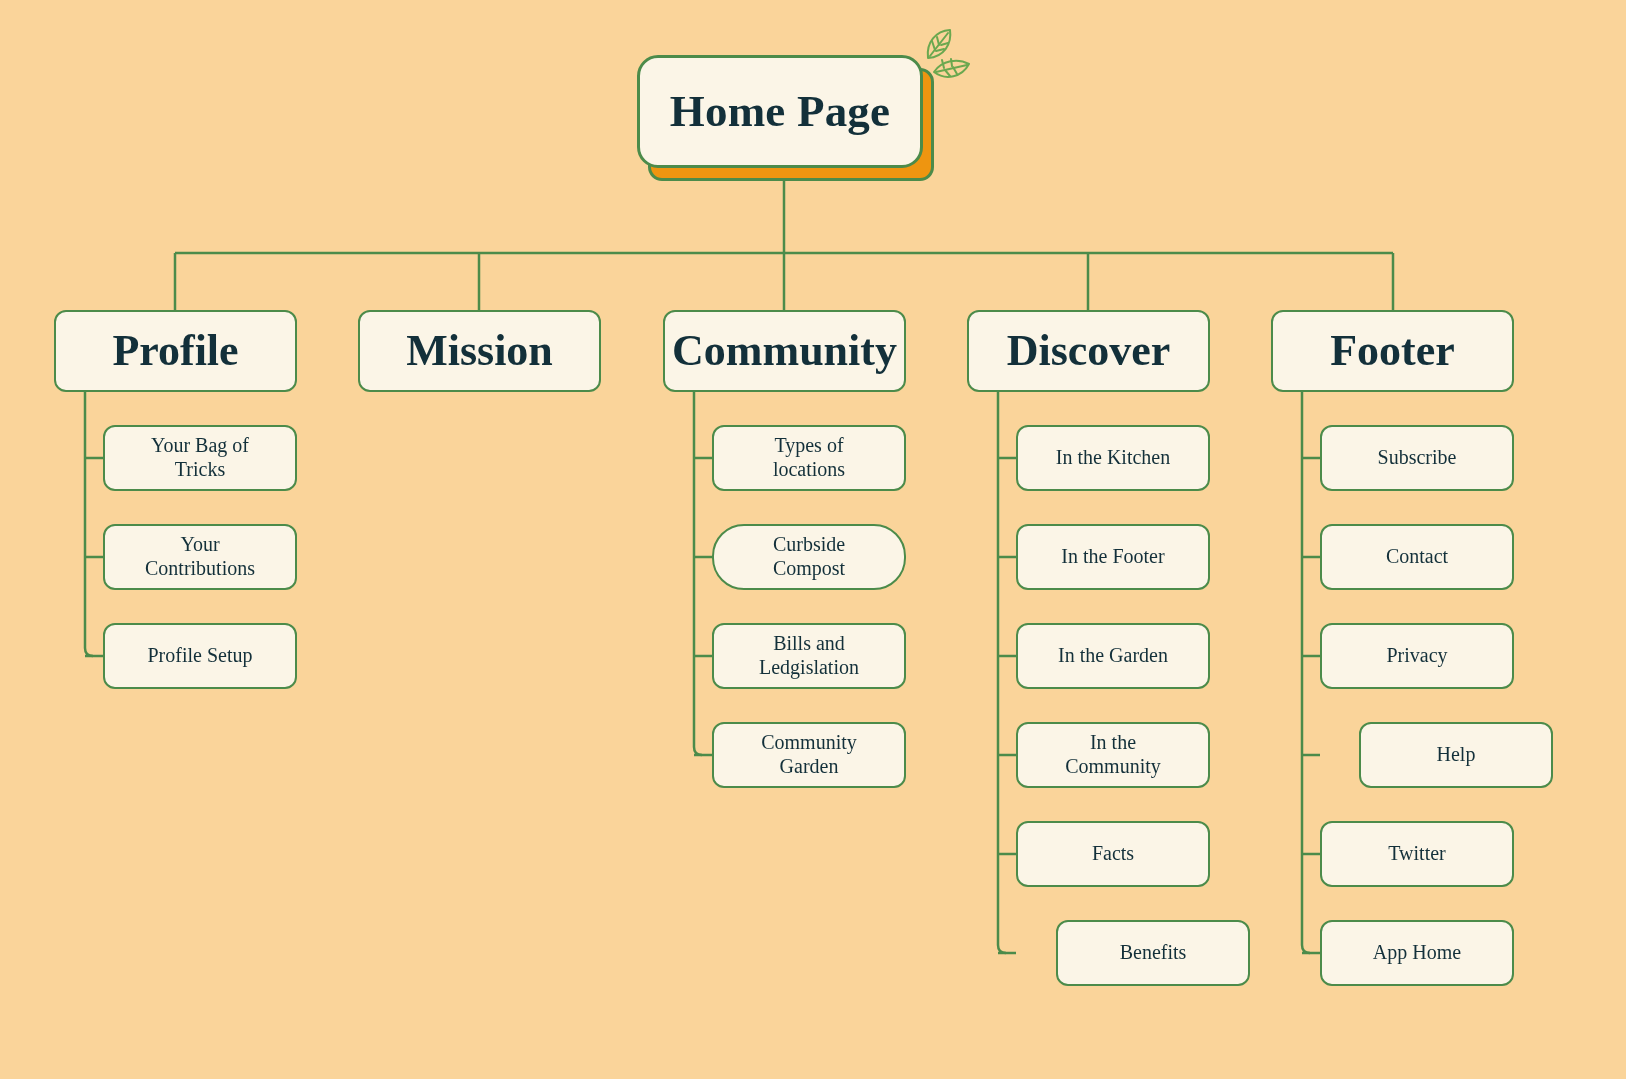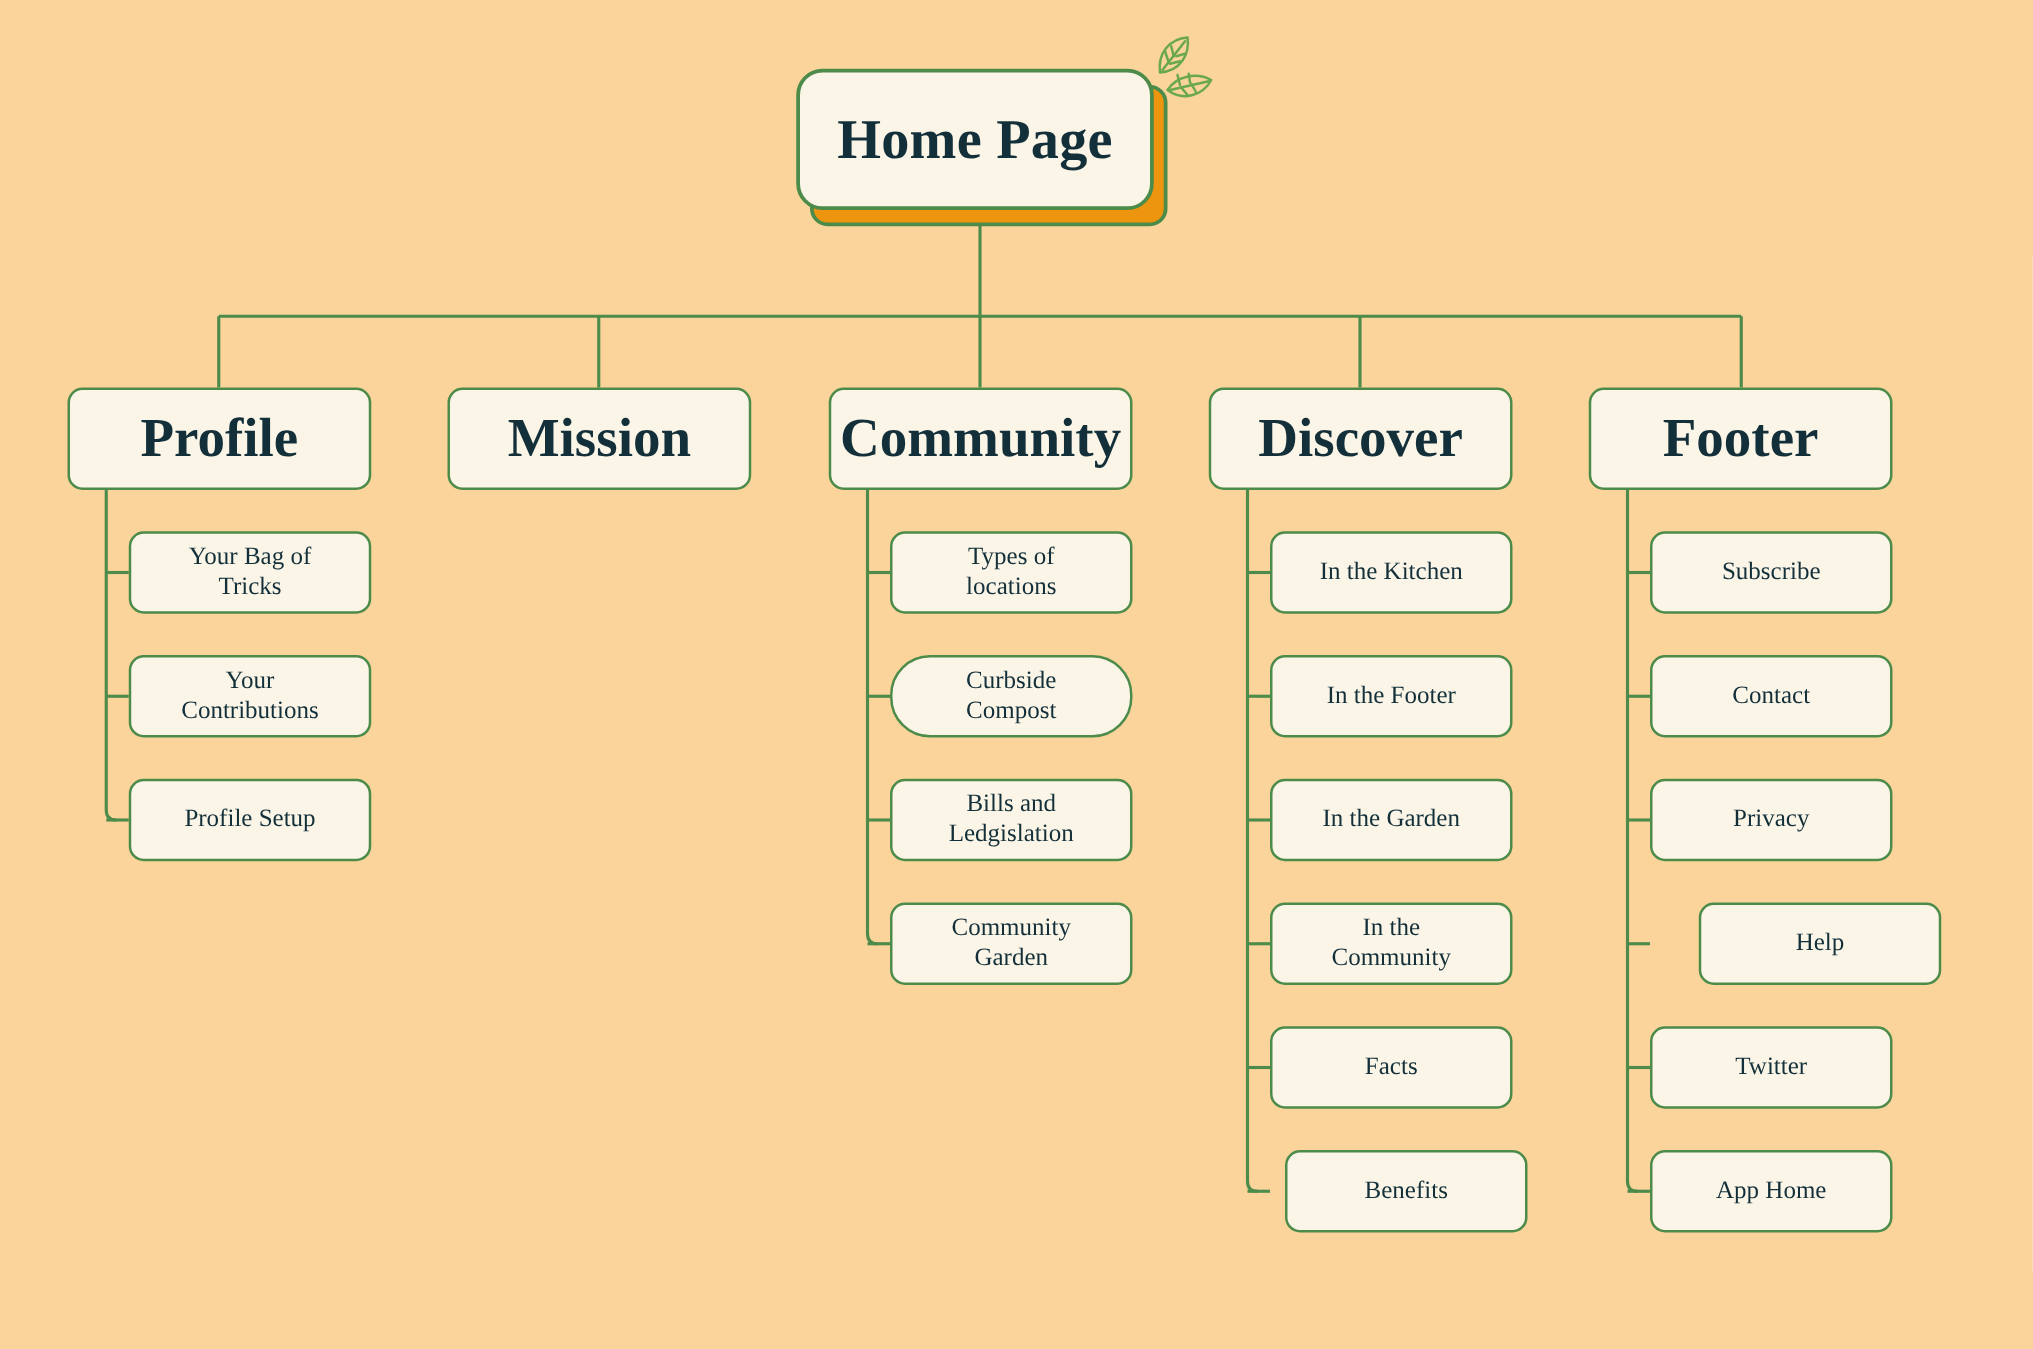--- a/index.html
+++ b/index.html
@@ -226,21 +226,21 @@
       </div>
       <div class="node l2" style="left: 1016px; top: 623px;">
         <span class="label">In the Garden</span>
       </div>
       <div class="node l2" style="left: 1016px; top: 722px;">
         <span class="label">In the Community</span>
       </div>
       <div class="node l2" style="left: 1016px; top: 821px;">
         <span class="label">Facts</span>
       </div>
-      <div class="node l2" style="left: 1028px; top: 920px;">
+      <div class="node l2" style="left: 1056px; top: 920px;">
         <span class="label">Benefits</span>
       </div>
       <div class="node l2" style="left: 1320px; top: 425px;">
         <span class="label">Subscribe</span>
       </div>
       <div class="node l2" style="left: 1320px; top: 524px;">
         <span class="label">Contact</span>
       </div>
       <div class="node l2" style="left: 1320px; top: 623px;">
         <span class="label">Privacy</span>

